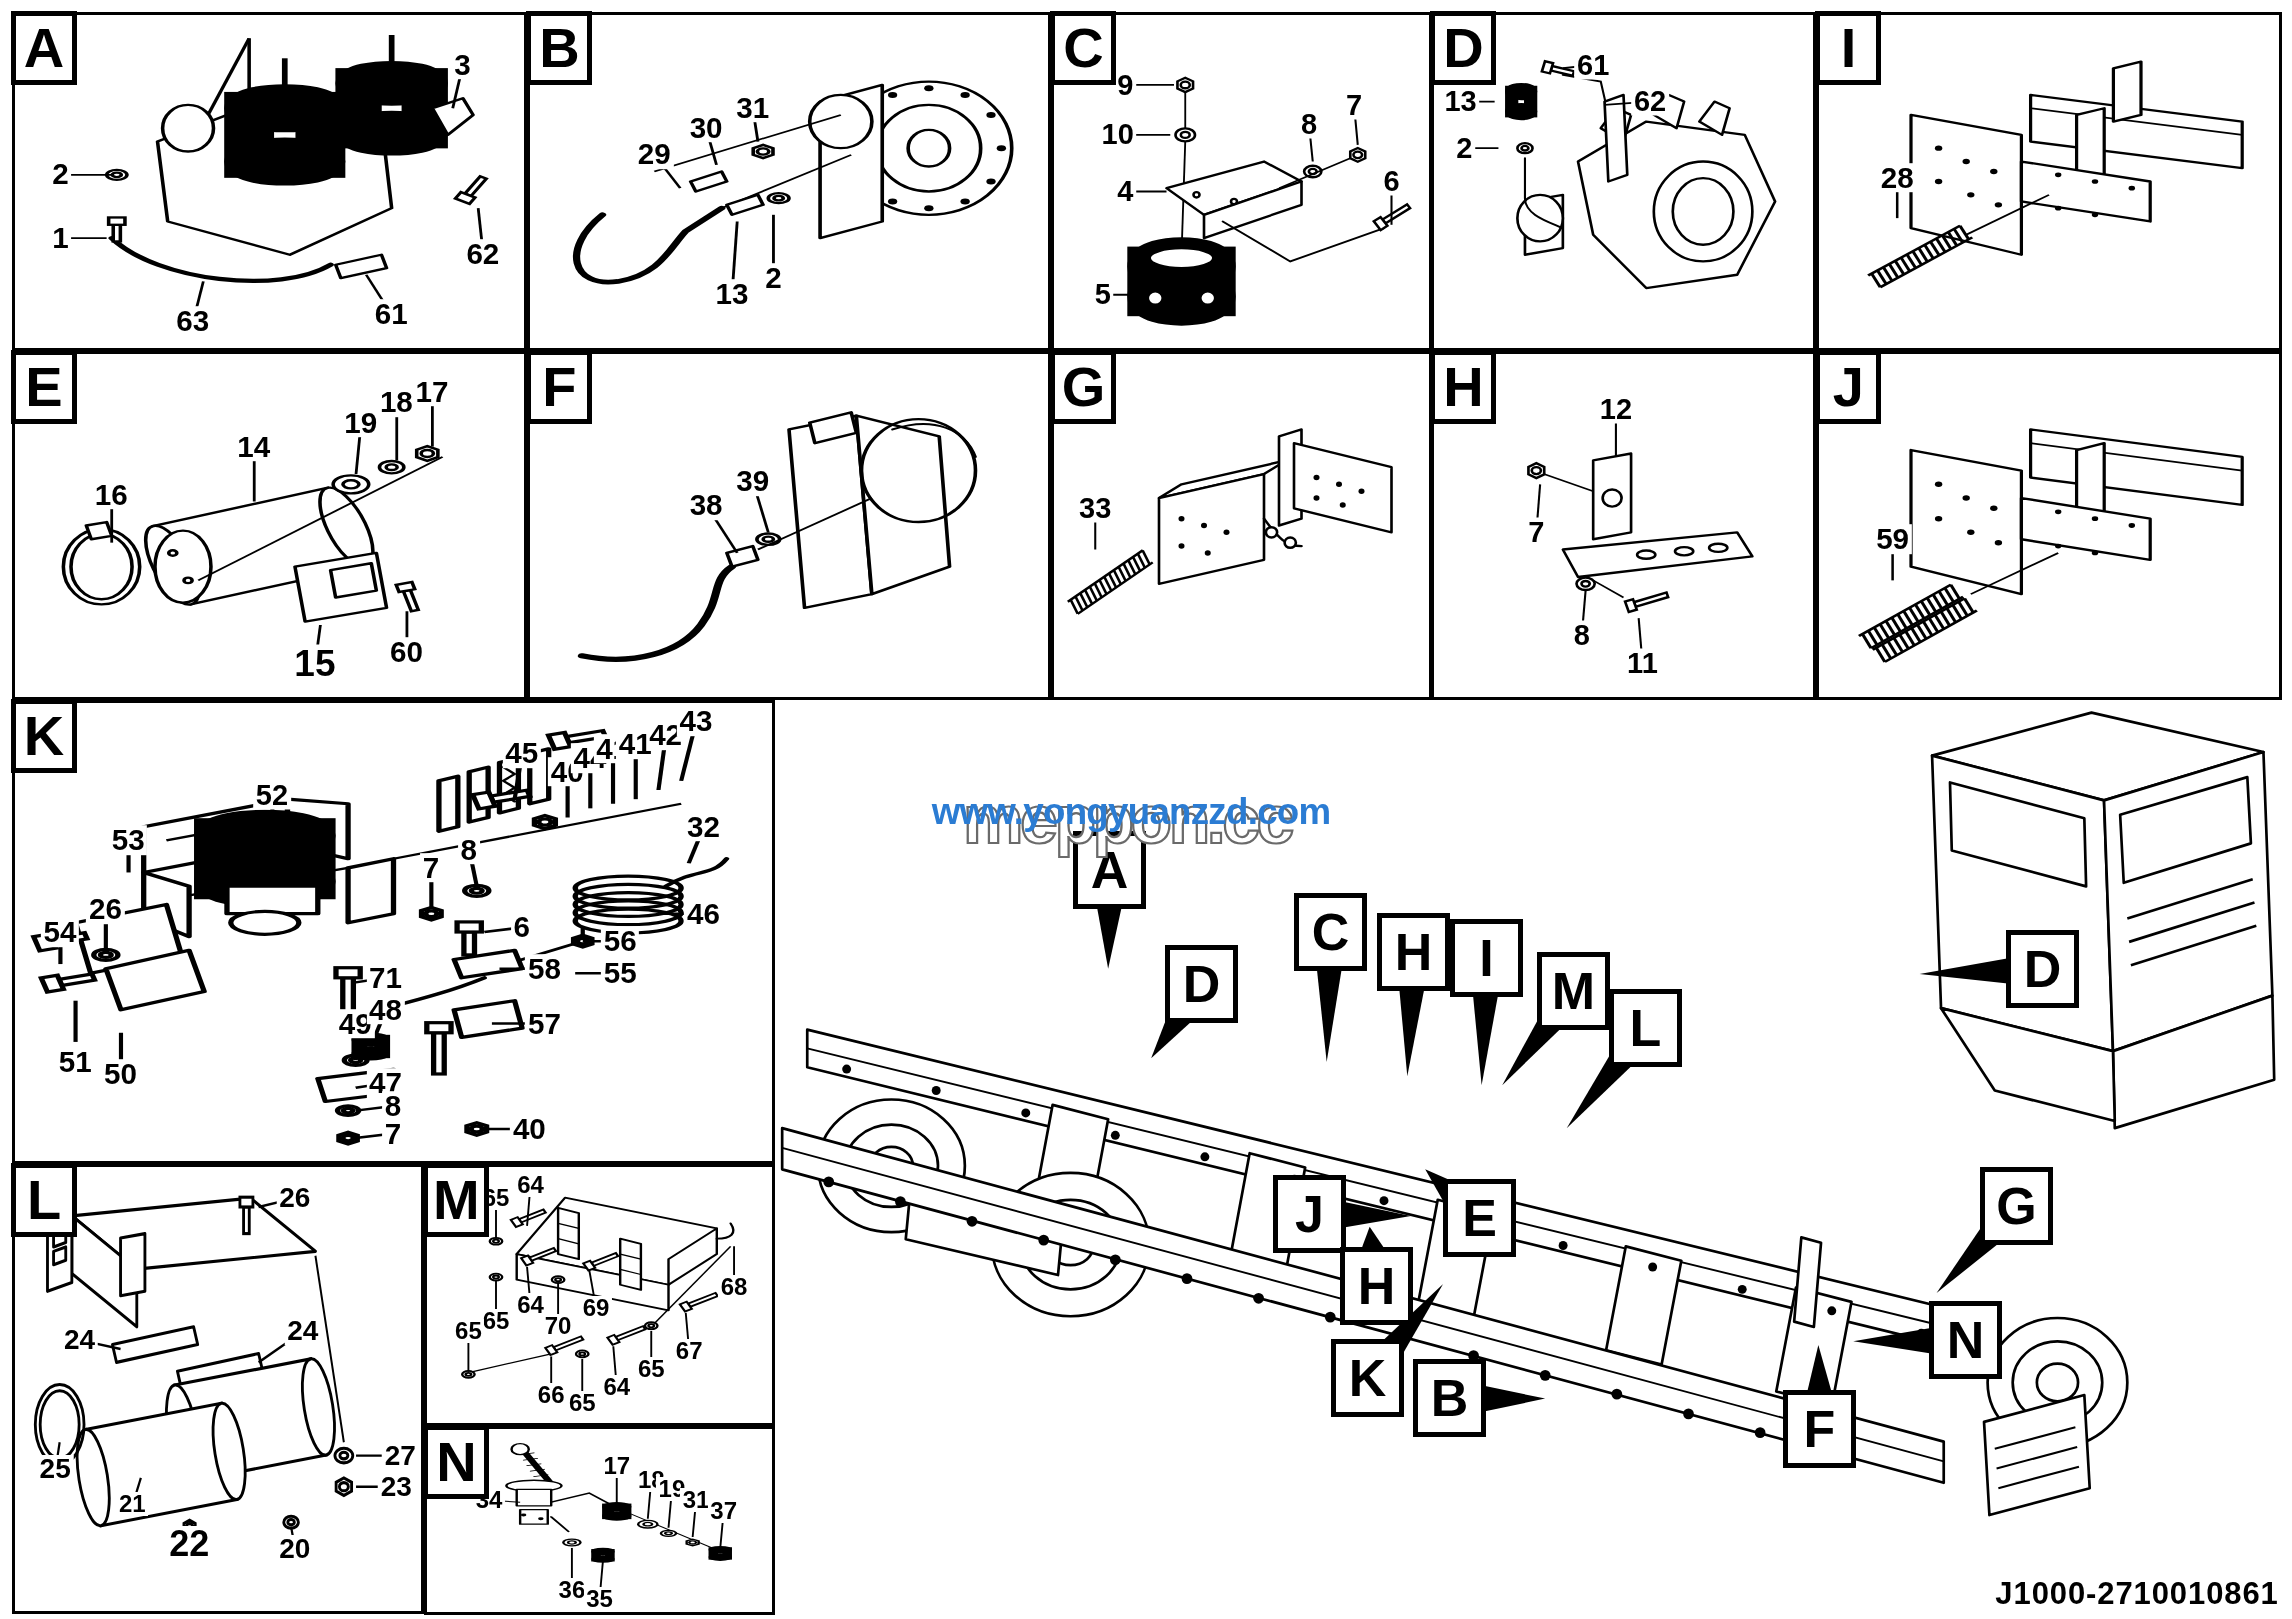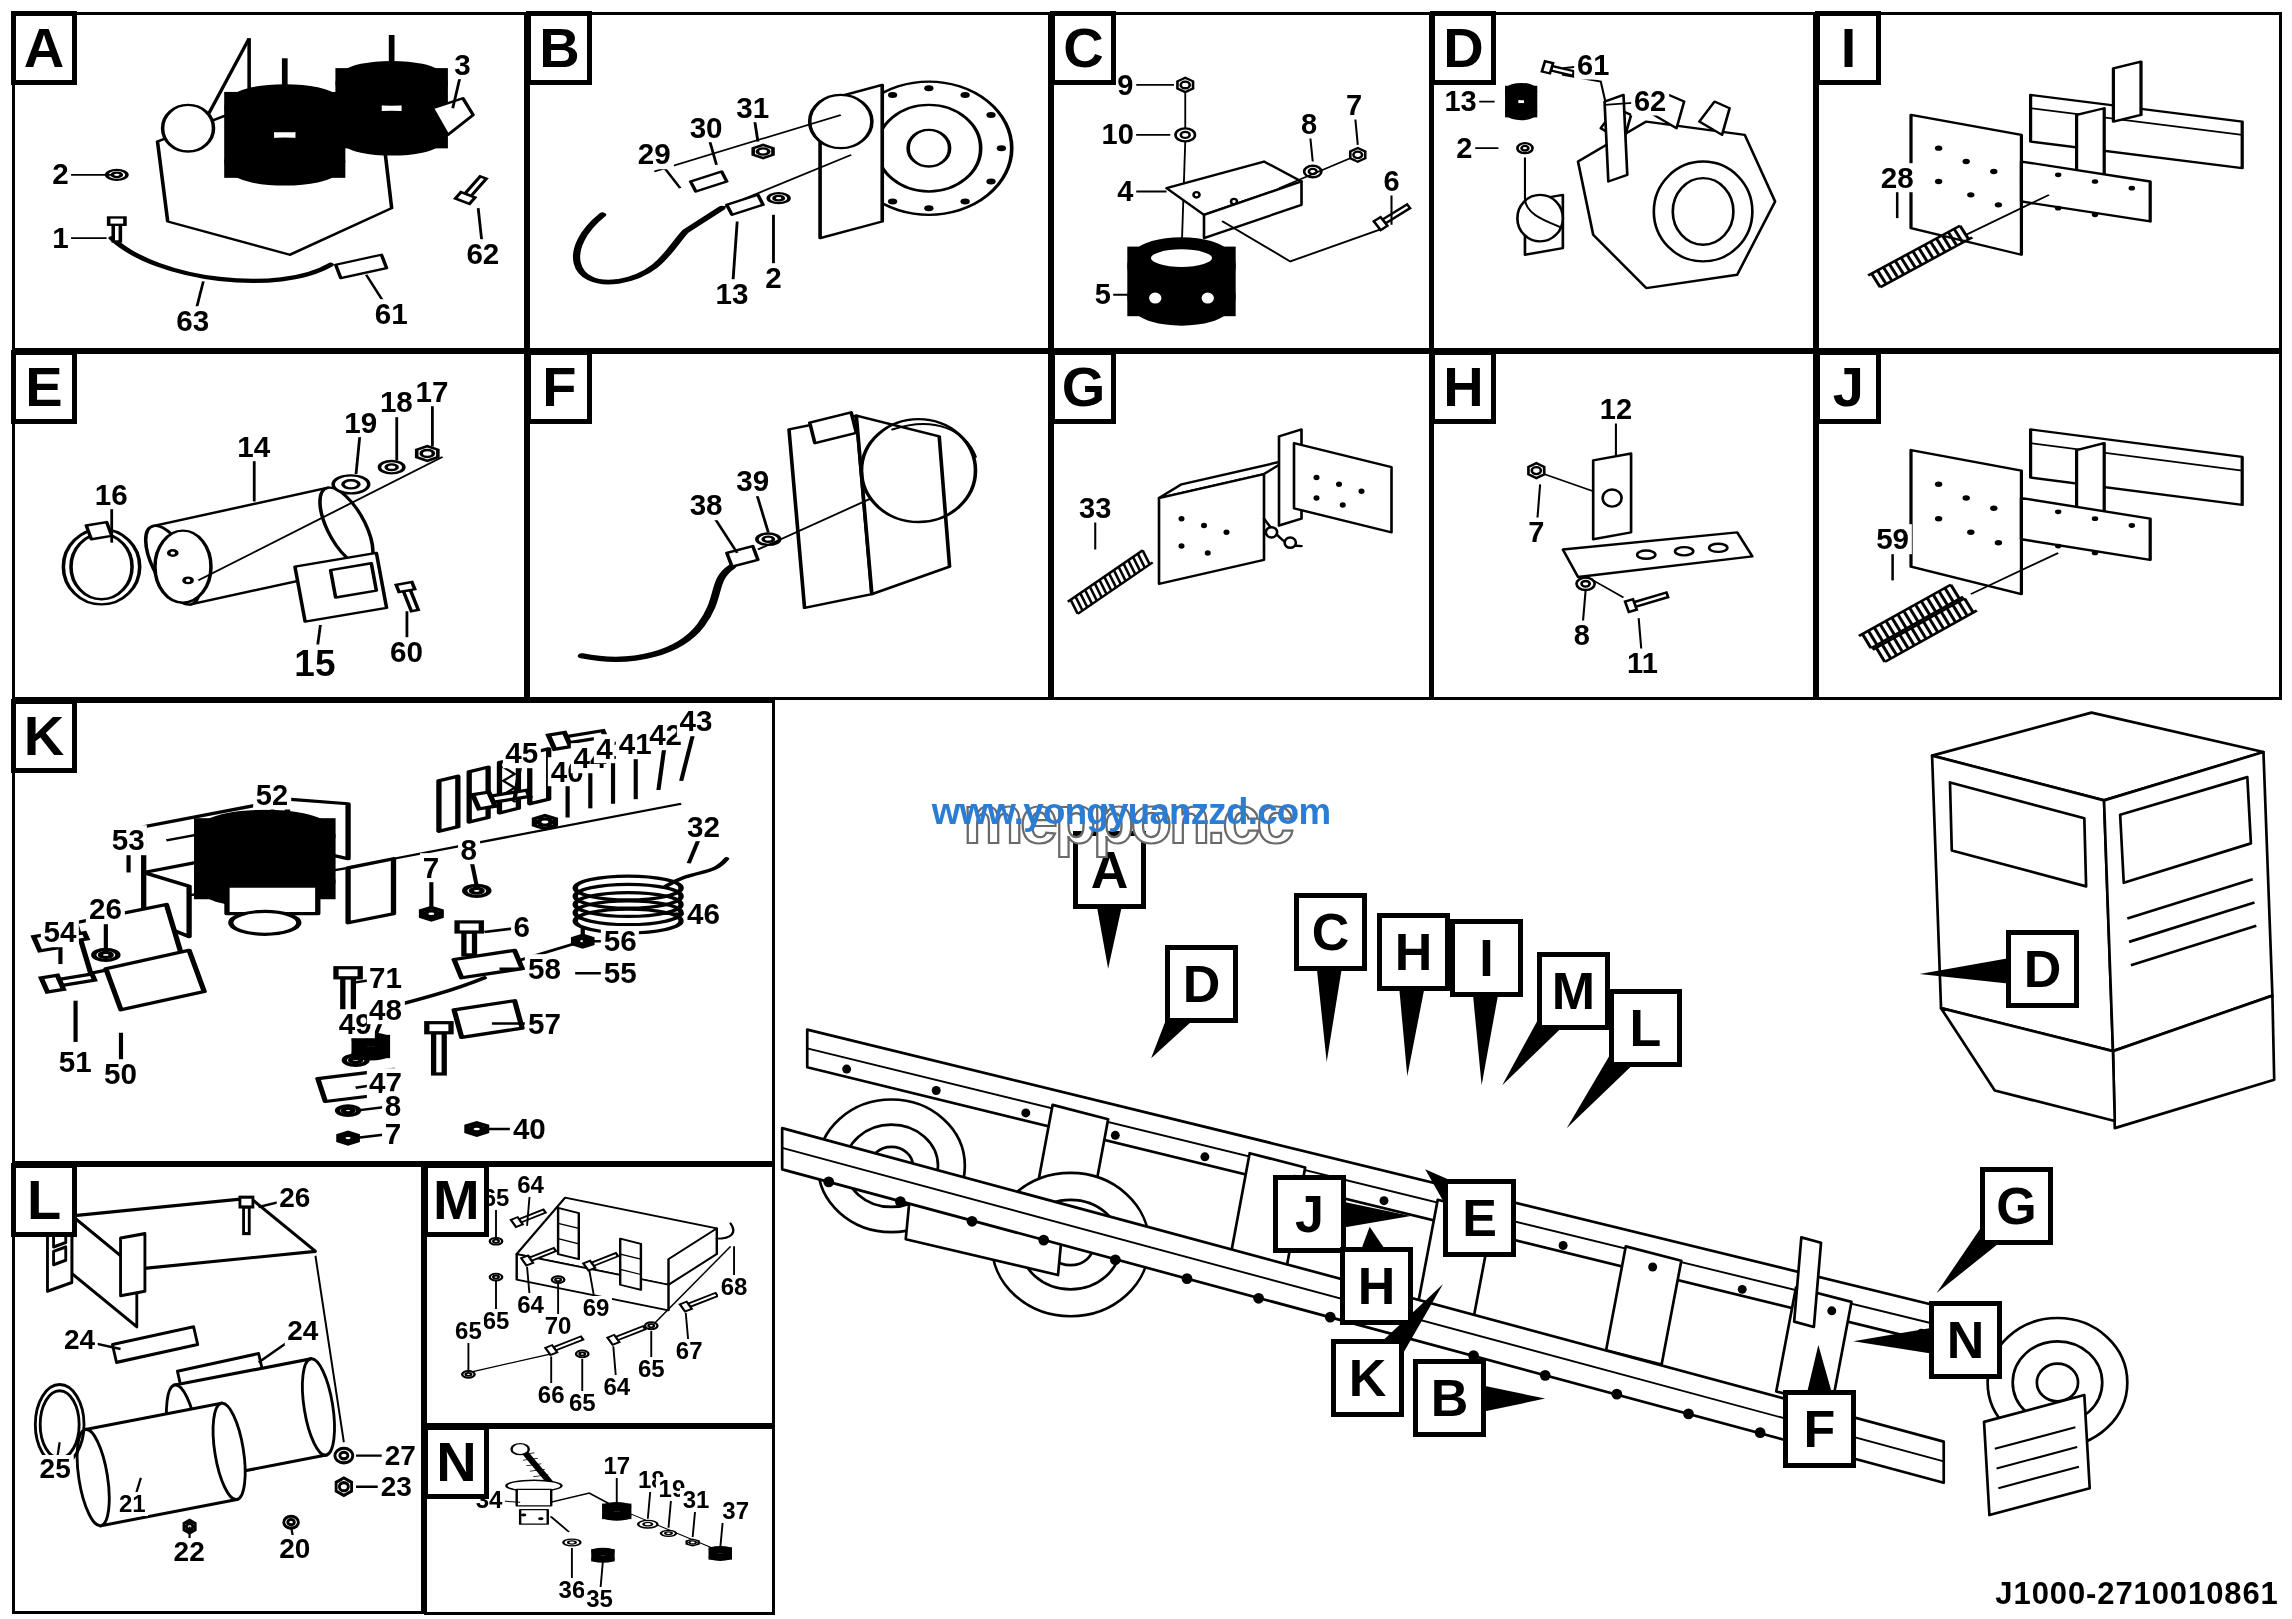--- a/index.html
+++ b/index.html
@@ -710,21 +710,21 @@
         <line x1="43" y1="85" x2="43" y2="81" stroke="#000000" stroke-width="0.55"></line>
         <line x1="69" y1="86" x2="68" y2="81" stroke="#000000" stroke-width="0.55"></line>
         <line x1="95" y1="65" x2="84" y2="65" stroke="#000000" stroke-width="0.55"></line>
         <line x1="94" y1="72" x2="84" y2="72" stroke="#000000" stroke-width="0.55"></line>
       </svg>
       <div class="callout" style="left: 69%; top: 7%; font-size: 28px;">26</div>
       <div class="callout" style="left: 16%; top: 39%; font-size: 28px;">24</div>
       <div class="callout" style="left: 71%; top: 37%; font-size: 28px;">24</div>
       <div class="callout" style="left: 10%; top: 68%; font-size: 28px;">25</div>
       <div class="callout" style="left: 29%; top: 76%; font-size: 24px;">21</div>
-      <div class="callout" style="left: 43%; top: 85%; font-size: 28px; margin-top: 8px;">22</div>
+      <div class="callout" style="left: 43%; top: 85%; font-size: 36px;">22</div>
       <div class="callout" style="left: 69%; top: 86%; font-size: 28px;">20</div>
       <div class="callout" style="left: 95%; top: 65%; font-size: 28px;">27</div>
       <div class="callout" style="left: 94%; top: 72%; font-size: 28px;">23</div>
       <div class="panel-letter">L</div>
     </section>
     <section class="panel" style="left: 424px; top: 1164px; width: 351px; height: 262px;">
       <svg class="sketch" viewBox="0 0 100 100" preserveAspectRatio="none">
         <polygon points="40,12 84,24 70,46 26,34" fill="#fff" stroke="#000000" stroke-width="0.7" stroke-linejoin="round"></polygon>
         <polygon points="26,34 70,46 70,56 26,44" fill="#fff" stroke="#000000" stroke-width="0.7" stroke-linejoin="round"></polygon>
         <polygon points="70,46 84,34 84,24 70,36" fill="#fff" stroke="#000000" stroke-width="0.7" stroke-linejoin="round"></polygon>
@@ -839,19 +839,19 @@
         <line x1="78" y1="39" x2="77" y2="59" stroke="#000000" stroke-width="0.55"></line>
         <line x1="86" y1="45" x2="85" y2="65" stroke="#000000" stroke-width="0.55"></line>
         <line x1="42" y1="88" x2="42" y2="65" stroke="#000000" stroke-width="0.55"></line>
         <line x1="50" y1="93" x2="51" y2="72" stroke="#000000" stroke-width="0.55"></line>
       </svg>
       <div class="callout" style="left: 18%; top: 39%; font-size: 24px;">34</div>
       <div class="callout" style="left: 55%; top: 20%; font-size: 24px;">17</div>
       <div class="callout" style="left: 65%; top: 28%; font-size: 24px;">18</div>
       <div class="callout" style="left: 71%; top: 33%; font-size: 24px;">19</div>
       <div class="callout" style="left: 78%; top: 39%; font-size: 24px;">31</div>
-      <div class="callout" style="left: 86%; top: 45%; font-size: 24px; margin-left: 12px;">37</div>
+      <div class="callout" style="left: 86%; top: 45%; font-size: 24px;">37</div>
       <div class="callout" style="left: 42%; top: 88%; font-size: 24px;">36</div>
       <div class="callout" style="left: 50%; top: 93%; font-size: 24px;">35</div>
       <div class="panel-letter">N</div>
     </section>
   </div>
 
 
 </body></html>

